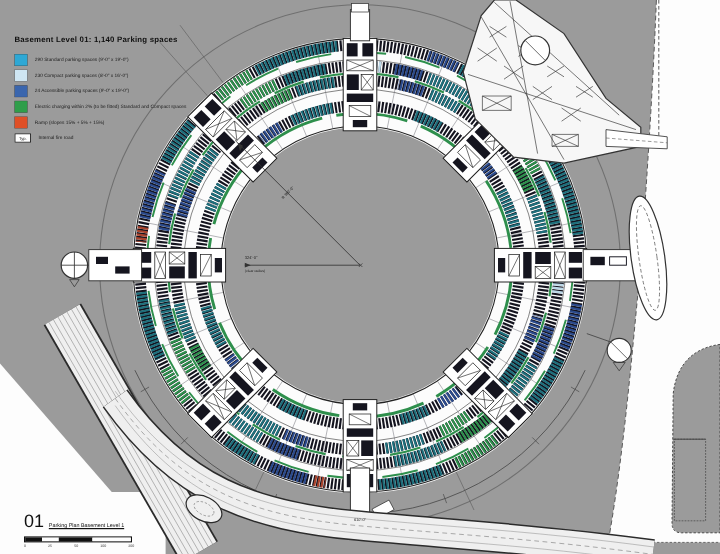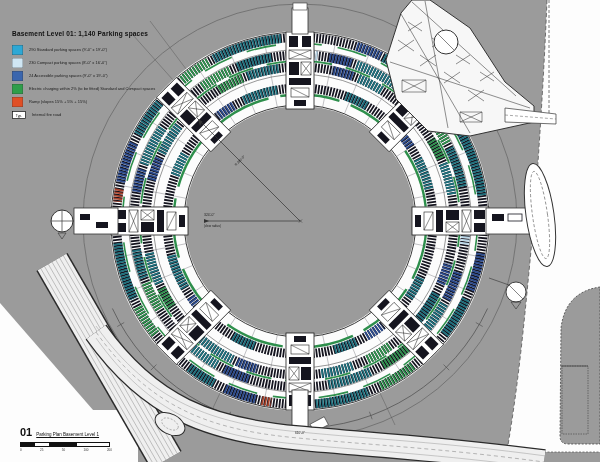--- a/index.html
+++ b/index.html
@@ -5,21 +5,21 @@
   html,body{margin:0;padding:0;background:#ffffff;}
   .stage{position:relative;width:600px;height:462px;background:#9b9b9b;overflow:hidden;
          font-family:"Liberation Sans",sans-serif;}
   svg.plan{position:absolute;left:0;top:0;}
   .legend{position:absolute;left:12px;top:30px;z-index:5;}
   .legend-title{font-size:6.5px;font-weight:bold;color:#101010;margin-bottom:6px;letter-spacing:.2px;}
   .legend-row{display:flex;align-items:center;gap:6px;height:13px;}
   .legend-row .lbl{font-size:4px;color:#1c1c1c;white-space:nowrap;}
   .titleblock{position:absolute;left:20px;top:426px;z-index:6;width:120px;}
   .tb-line{display:flex;align-items:baseline;gap:4px;}
-  .tb-num{font-size:11px;color:#111;font-weight:bold;}
+  .tb-num{font-size:15px;color:#111;font-weight:normal;}
   .tb-title{font-size:4.5px;color:#111;text-decoration:underline;white-space:nowrap;}
   .scalebar{display:flex;margin-top:4px;height:3px;border:0.5px solid #111;width:88px;}
   .scalebar .seg{height:100%;}
   .seg.b{background:#111;}
   .seg.w{background:#fdfdfd;}
   .scale-labels{display:flex;justify-content:space-between;width:92px;font-size:3px;color:#333;margin-top:1px;}
 </style>
 </head>
 <body>
 

